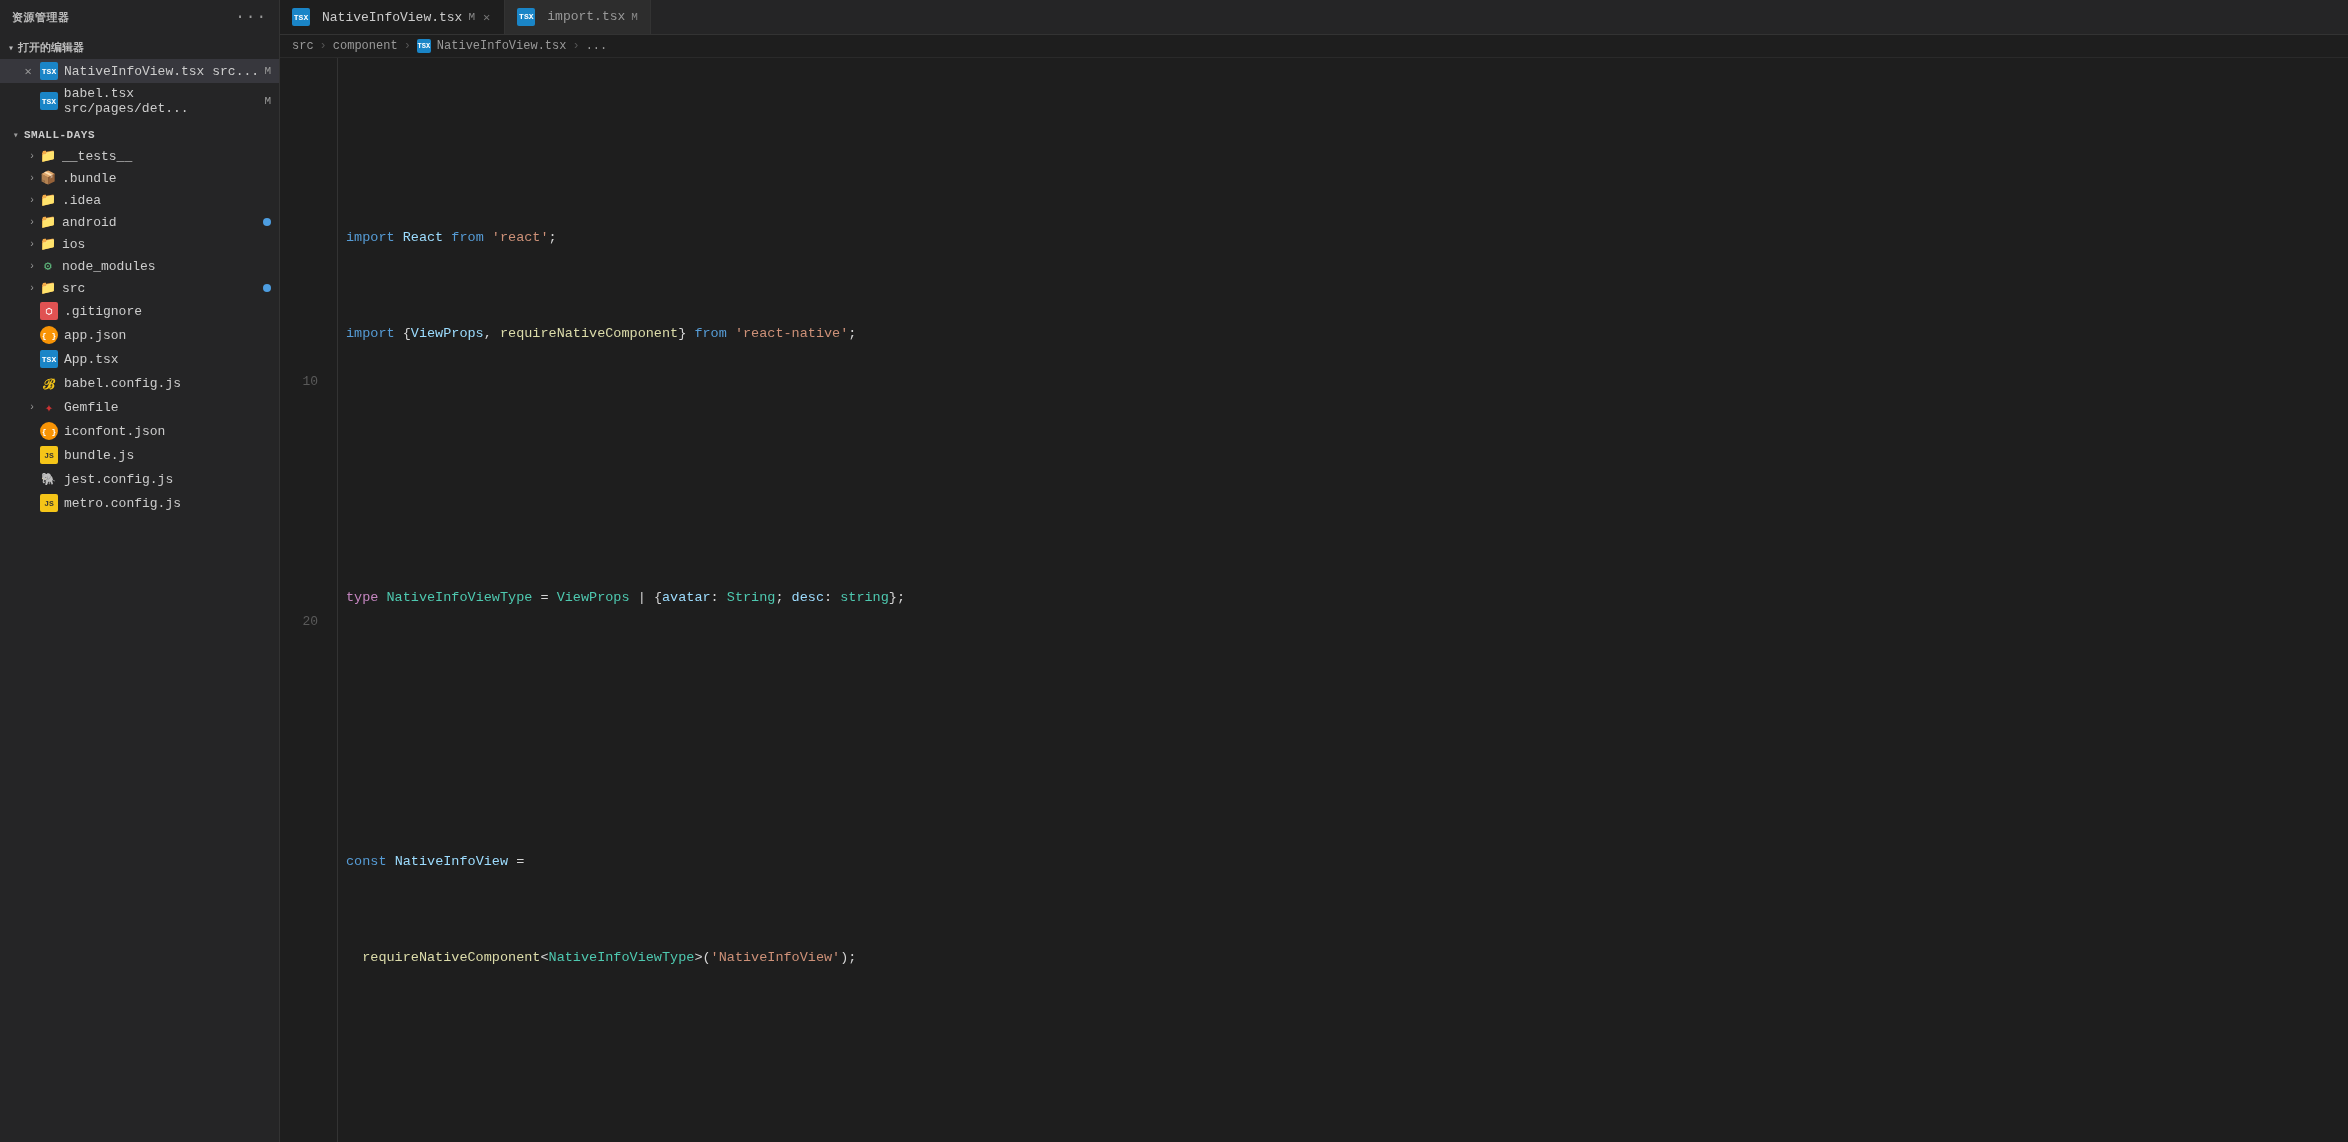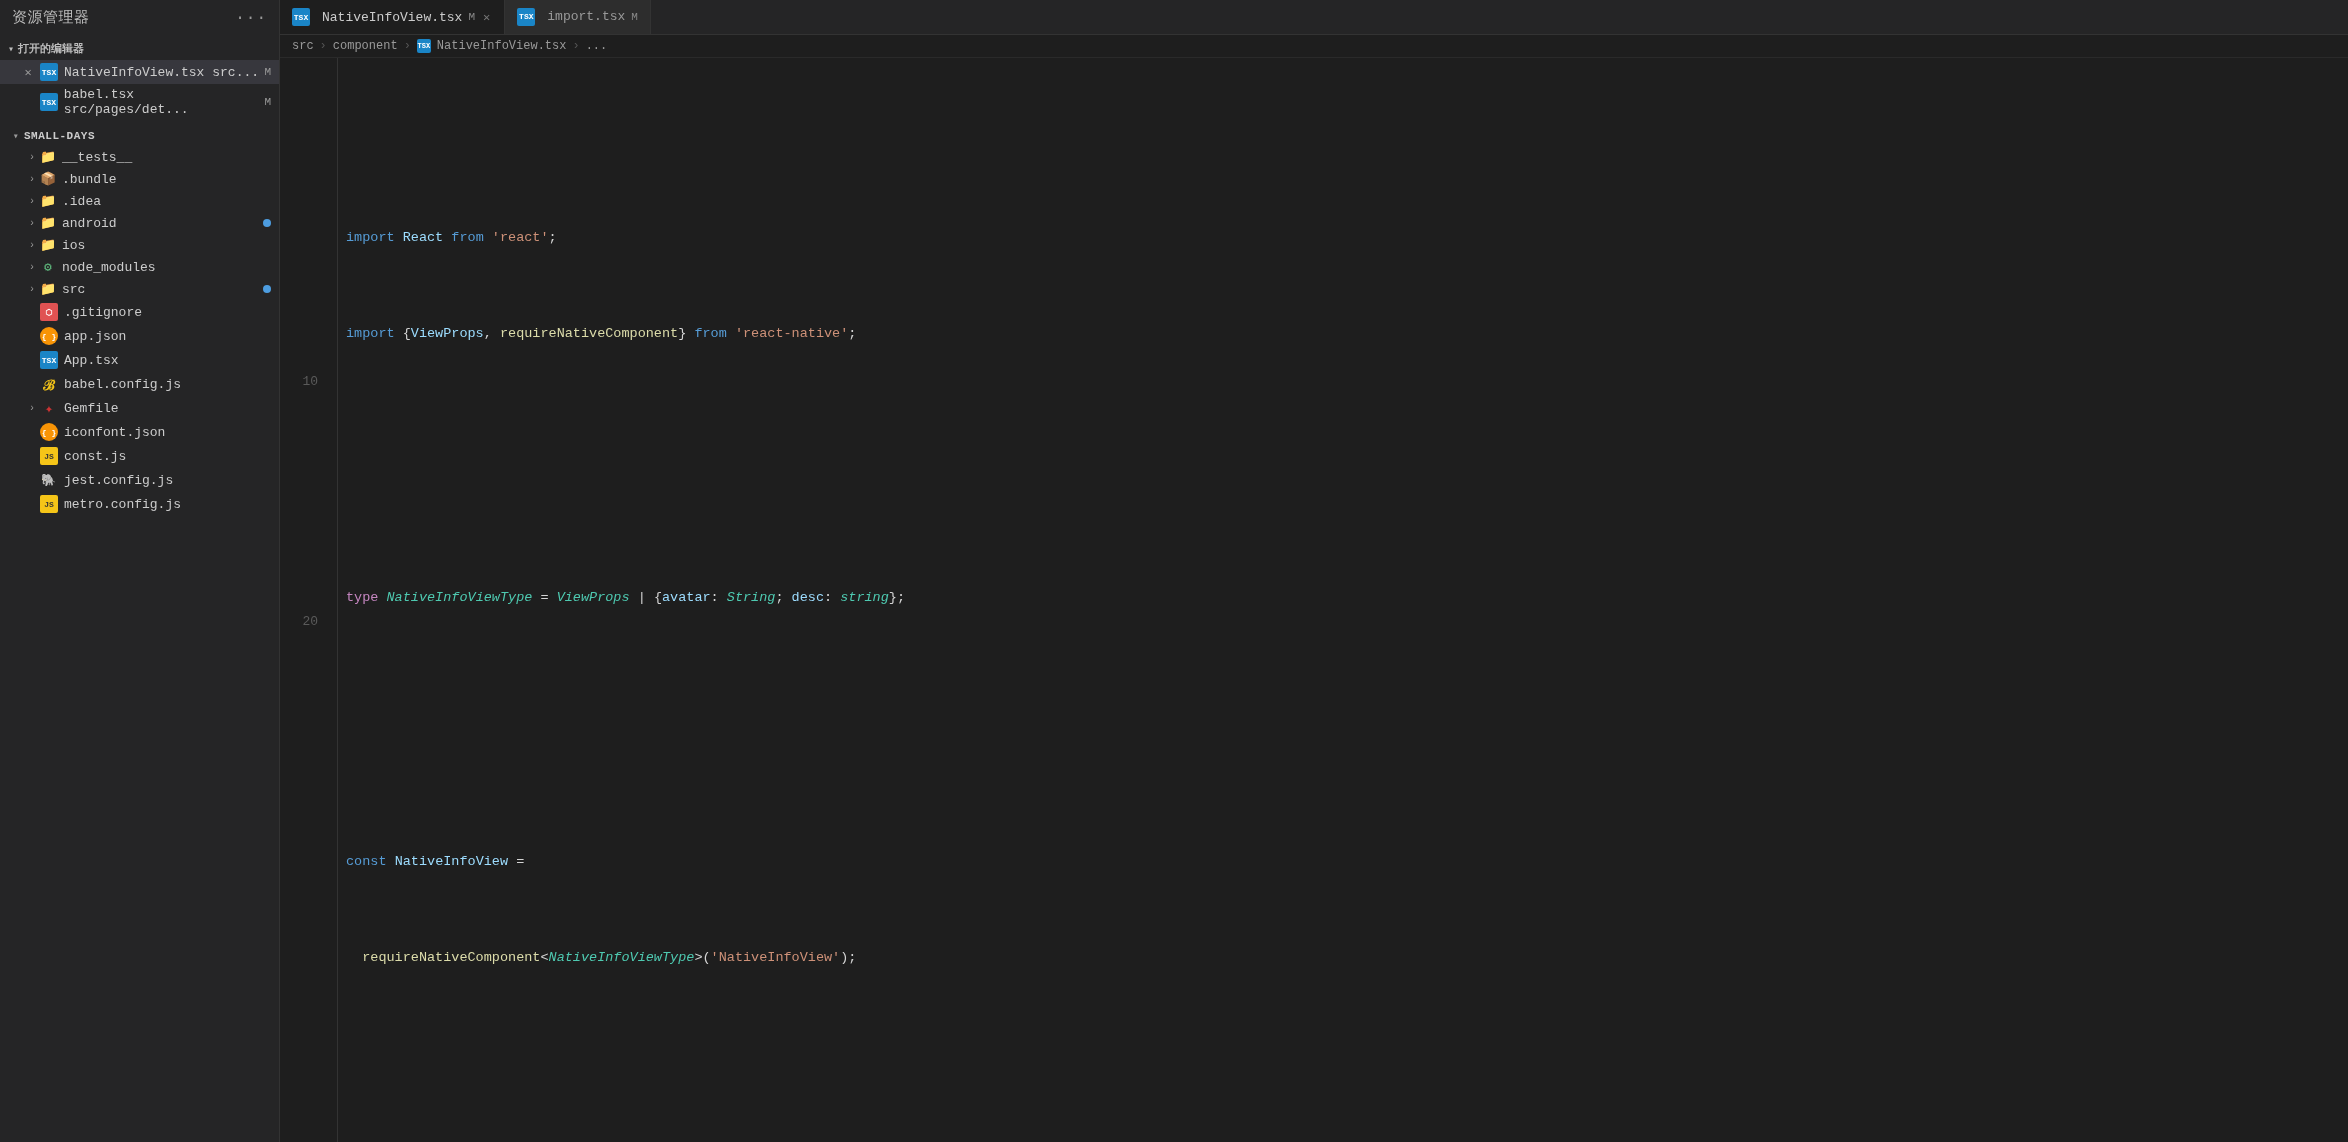--- a/index.html
+++ b/index.html
@@ -29,22 +29,22 @@
       display: flex;
       align-items: center;
       justify-content: space-between;
       padding: 8px 12px;
       font-size: 11px;
       color: #cccccc;
       letter-spacing: 0.5px;
     }
 
     .sidebar-header-title {
-      font-size: 15px;
-      font-weight: 400;
+      font-size: 11px;
+      font-weight: 700;
       color: #bbbbbb;
     }
 
     .sidebar-dots {
       color: #999;
       font-size: 16px;
       cursor: pointer;
       letter-spacing: 1px;
     }
 
@@ -278,21 +278,21 @@
     }
 
     .code-line { height: 24px; display: flex; align-items: center; }
 
     
     .kw { color: #569cd6; }         
     .kw2 { color: #c586c0; }        
     .fn { color: #dcdcaa; }         
     .str { color: #ce9178; }        
     .var { color: #9cdcfe; }        
-    .type { color: #4ec9b0; font-style: italic; }
+    .type { color: #4ec9b0; }
     .plain { color: #d4d4d4; }
   </style>
 </head>
 <body>
 
 <div class="sidebar">
   <div class="sidebar-header">
     <span class="sidebar-header-title">资源管理器</span>
     <span class="sidebar-dots">···</span>
   </div>
@@ -400,21 +400,21 @@
     <div class="tree-item">
       <span style="width:16px"></span>
       <span style="width:16px"></span>
       <span class="file-icon json-icon">{ }</span>
       <span>iconfont.json</span>
     </div>
     <div class="tree-item">
       <span style="width:16px"></span>
       <span style="width:16px"></span>
       <span class="file-icon js-icon">JS</span>
-      <span>const.js</span>
+      <span>bundle.js</span>
     </div>
     <div class="tree-item">
       <span style="width:16px"></span>
       <span style="width:16px"></span>
       <span class="file-icon jest-icon" style="color:#cc3333;background:transparent">🐘</span>
       <span>jest.config.js</span>
     </div>
     <div class="tree-item">
       <span style="width:16px"></span>
       <span style="width:16px"></span>

